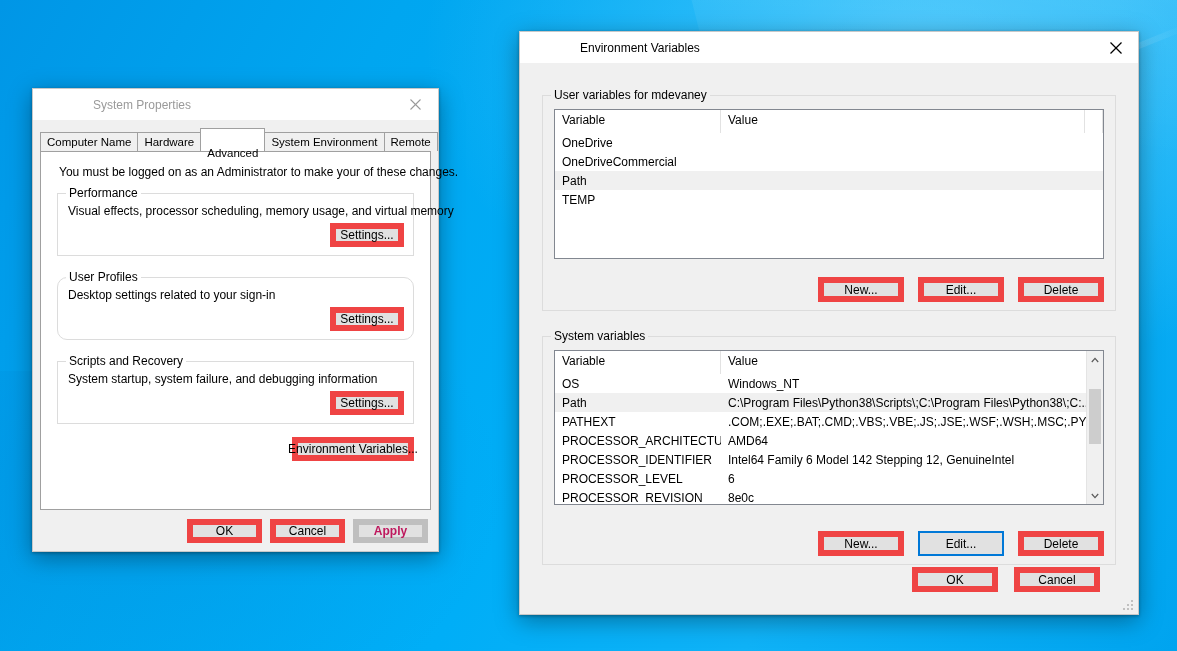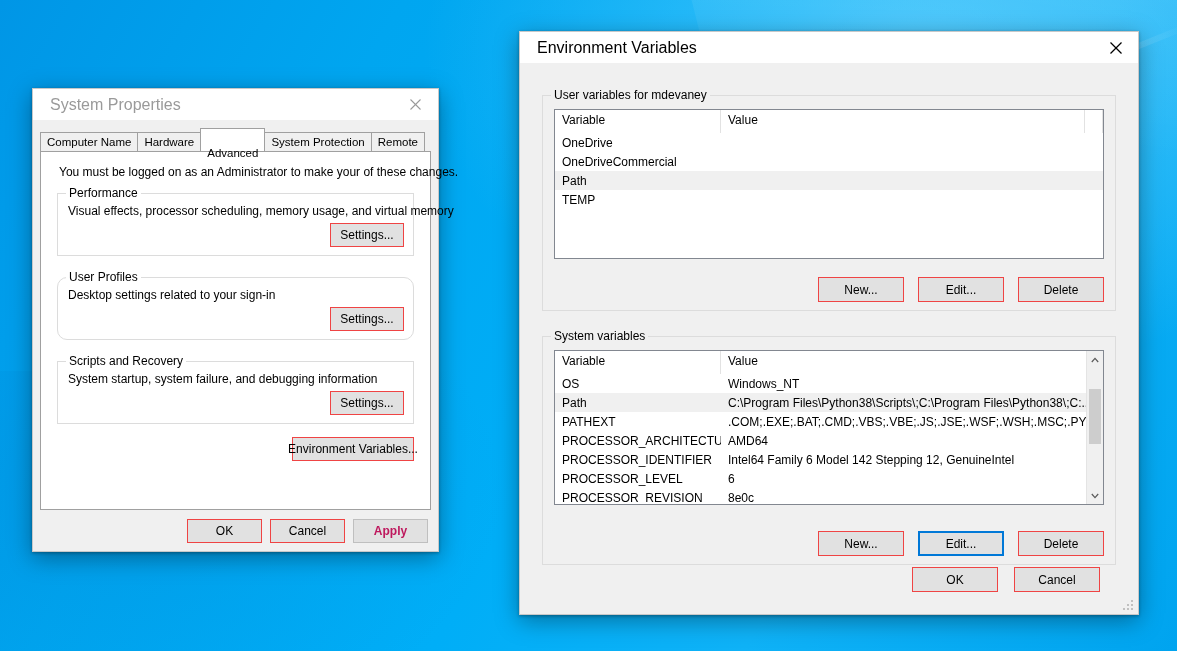--- a/index.html
+++ b/index.html
@@ -53,41 +53,42 @@
     box-sizing: border-box;
   }
   .titlebar {
     height: 31px;
     background: #ffffff;
     display: flex;
     align-items: center;
     box-sizing: border-box;
   }
   .title-text {
-    font-size: 16px;
+    font-size: 12px;
     color: #000;
     padding-left: 17px;
     flex: 1;
     white-space: nowrap;
+    margin-left: 43px;
   }
   .title-text.inactive { color: #9a9a9a; }
   .close-btn {
     width: 45px;
     height: 31px;
     display: flex;
     align-items: center;
     justify-content: center;
     cursor: default;
   }
   .close-btn svg { display: block; }
 
   
   .btn {
     background: #e1e1e1;
-    border: 1px solid #ef4444;
+    border: 6px solid #ef4444;
     font-family: "Liberation Sans", sans-serif;
     font-size: 12px;
     color: #000;
     height: 24px;
     box-sizing: border-box;
     display: inline-flex;
     align-items: center;
     justify-content: center;
     cursor: default;
     padding: 0 6px;
@@ -377,21 +378,21 @@
         </svg>
       </div>
     </div>
 
     <div class="body">
 
       <div class="tabstrip">
         <div class="tab">Computer Name</div>
         <div class="tab">Hardware</div>
         <div class="tab active">Advanced</div>
-        <div class="tab">System Protection</div>
+        <div class="tab">System Environment</div>
         <div class="tab">Remote</div>
       </div>
 
       <div class="tabpage">
 
         <div class="admin-note">You must be logged on as an Administrator to make your of these changes.</div>
 
         <div class="groupbox" id="gb-perf">
           <div class="gb-label">Performance</div>
           <div class="gb-desc">Visual effects, processor scheduling, memory usage, and virtual memory</div>

